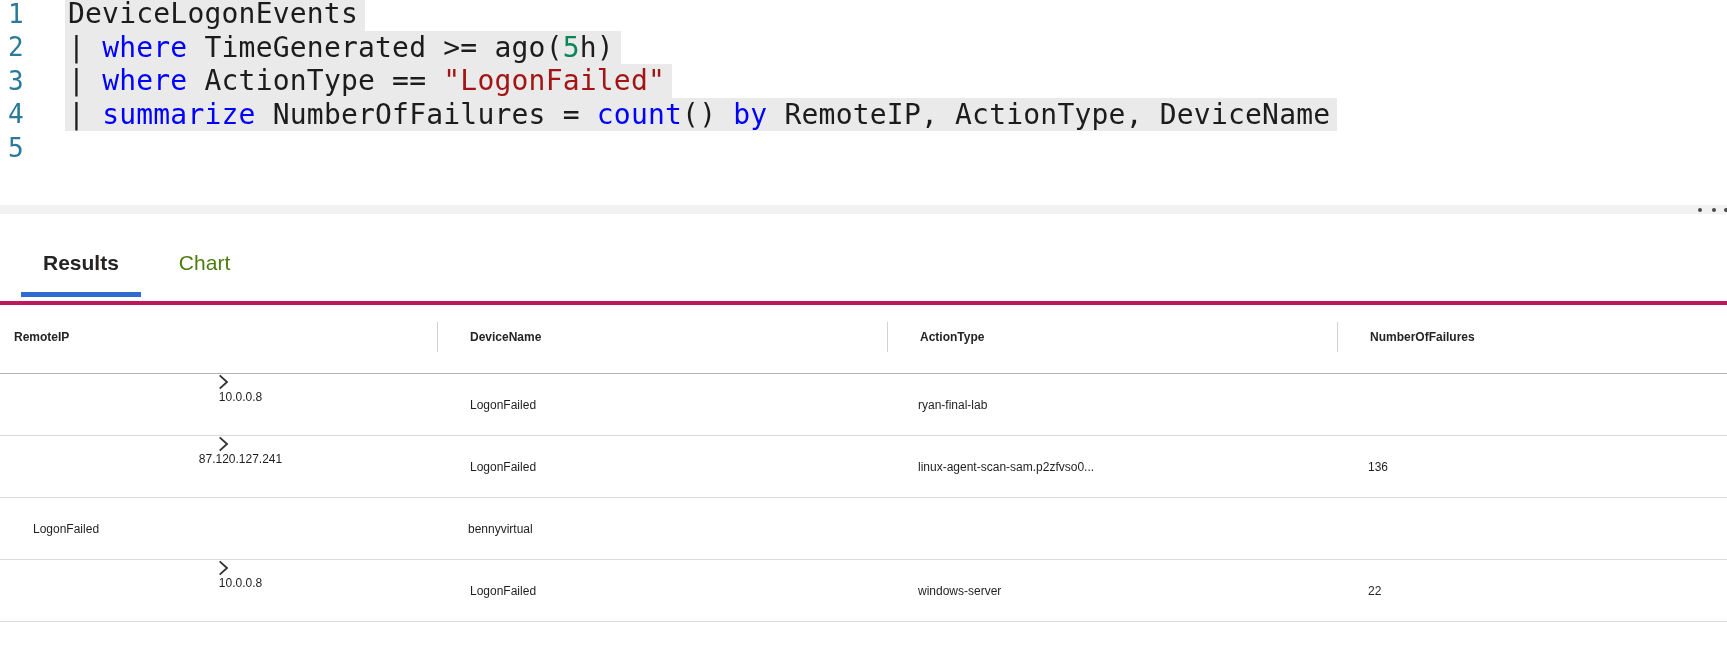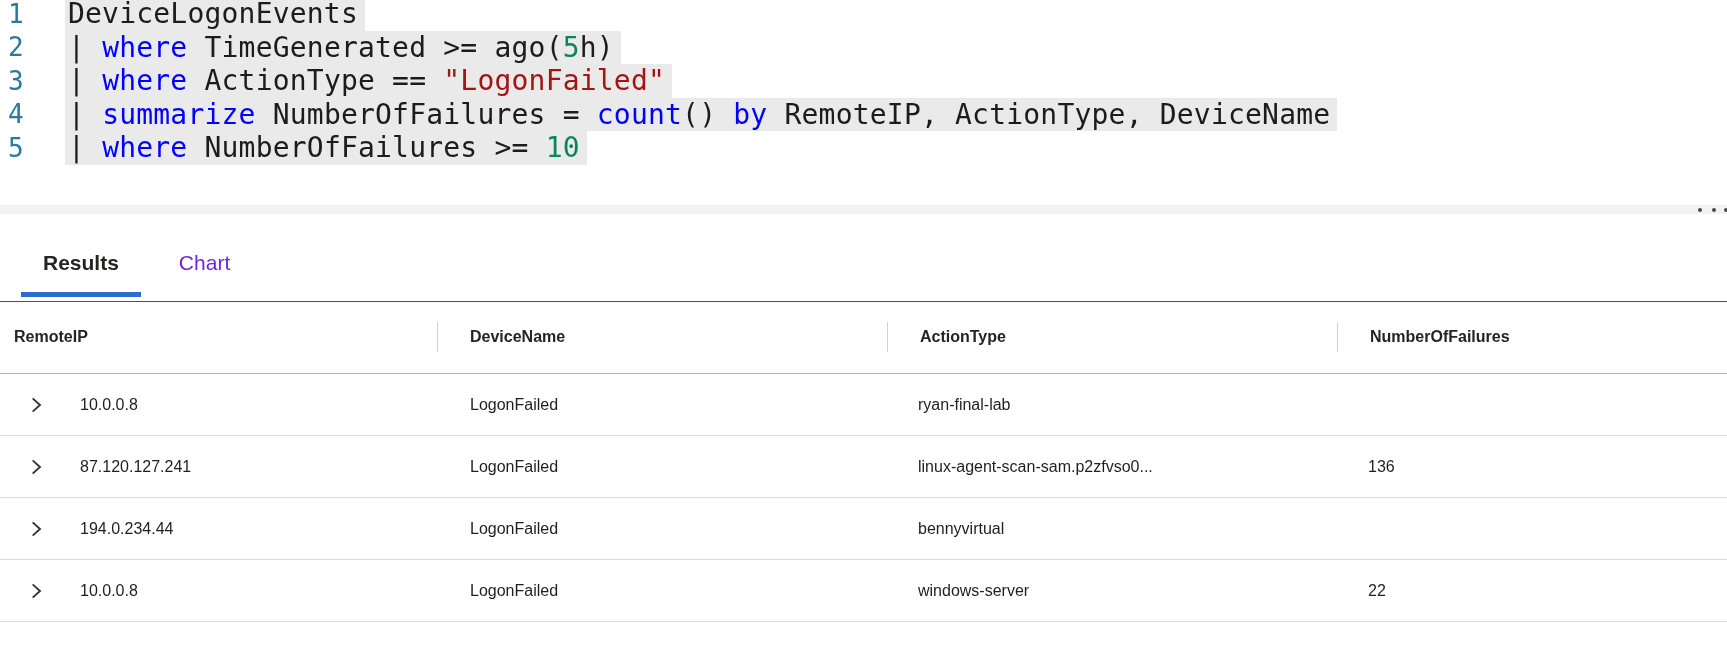--- a/index.html
+++ b/index.html
@@ -16,46 +16,46 @@
   .line-text{display:inline-block;line-height:33.5px;background:#eaeaea;padding:0 7px 0 3px;margin-left:-3px;}
   .tok-keyword{color:#0000ff;margin-top:8px;}
   .tok-string{color:#a31515;}
   .tok-number{color:#098658;}
   .tok-plain{color:#1c1c1c;}
   
   .splitter{position:absolute;top:205px;left:0;width:1727px;height:9px;background:#f2f2f2;}
   .splitter .dot{position:absolute;top:3px;width:4px;height:4px;border-radius:50%;background:#4a4a4a;}
   .dot1{left:1698px}.dot2{left:1712px}.dot3{left:1724px}
   
-  .tabbar{position:absolute;top:248px;left:0;right:0;height:53px;border-bottom:1px solid #be185d;display:flex;}
-  .tab{position:relative;padding:0 22px;font-size:21px;line-height:29px;color:#6d28d9;cursor:pointer;}
+  .tabbar{position:absolute;top:248px;left:0;right:0;height:53px;border-bottom:4px solid #be185d;display:flex;}
+  .tab{position:relative;padding:0 22px;font-size:21px;line-height:29px;color:#4d7c0f;cursor:pointer;}
   .tab-results{margin-left:21px;font-weight:700;color:#252423;}
   .tab-chart{margin-left:16px;}
   .tab-underline{position:absolute;left:0;right:0;bottom:4px;height:5px;background:#2e6bd0;}
   
-  .rtable{position:absolute;top:301px;left:0;right:0;font-size:16px;}
+  .rtable{position:absolute;top:301px;left:0;right:0;font-size:12px;}
   .thead{display:grid;grid-template-columns:437px 450px 450px 1fr;height:72px;border-bottom:1px solid #b5b3b1;}
   .th{display:flex;align-items:center;font-weight:700;color:#252423;position:relative;padding-left:33px;box-sizing:border-box;}
   .th.first{padding-left:14px;}
   .th:not(.first)::before{content:"";position:absolute;left:0;top:21px;height:30px;width:1px;background:#d4d2d0;}
   .trow{display:grid;grid-template-columns:437px 450px 450px 1fr;height:61px;border-bottom:1px solid #dcdad9;}
   .td{display:flex;align-items:center;padding-left:31px;box-sizing:border-box;color:#1f1f1f;white-space:nowrap;overflow:hidden;}
-  .td.first{padding-left:28px;}
+  .td.first{padding-left:44px;flex-direction:column;}
   .td .chev{flex:none;width:16px;height:16px;margin-right:36px;cursor:pointer;display:flex;align-items:center;justify-content:center;}
   .td.c2{padding-left:33px;}
 </style>
 </head>
 <body>
 
 <div class="editor">
     <div class="code-line"><span class="line-number">1</span><span class="line-text"><span class="tok-plain">DeviceLogonEvents</span></span></div>
     <div class="code-line"><span class="line-number">2</span><span class="line-text"><span class="tok-plain">| </span><span class="tok-keyword">where</span><span class="tok-plain"> TimeGenerated &gt;= ago(</span><span class="tok-number">5</span><span class="tok-plain">h)</span></span></div>
     <div class="code-line"><span class="line-number">3</span><span class="line-text"><span class="tok-plain">| </span><span class="tok-keyword">where</span><span class="tok-plain"> ActionType == </span><span class="tok-string">"LogonFailed"</span></span></div>
     <div class="code-line"><span class="line-number">4</span><span class="line-text"><span class="tok-plain">| </span><span class="tok-keyword">summarize</span><span class="tok-plain"> NumberOfFailures = </span><span class="tok-keyword">count</span><span class="tok-plain">() </span><span class="tok-keyword">by</span><span class="tok-plain"> RemoteIP, ActionType, DeviceName</span></span></div>
-    <div class="code-line"><span class="line-number">5</span><span class="line-text"><span class="tok-plain">| </span><span class="tok-keyword">where</span><span class="tok-plain"> NumberOfFailures &gt;= </span><span class="tok-number">10</span></span></div>
+    <div class="code-line"><span class="line-number">5</span></div>
   </div>
 
 <div class="splitter">
   <span class="dot dot1"></span>
   <span class="dot dot2"></span>
   <span class="dot dot3"></span>
 </div>
 
 <div class="tabbar">
   <div class="tab tab-results">
@@ -94,28 +94,20 @@
               <path d="M3.5 1 L9 6 L3.5 11" fill="none" stroke="#333" stroke-width="1.4"></path>
             </svg>
           </span>
           <span>87.120.127.241</span>
         </div>
         <div class="td c2">LogonFailed</div>
         <div class="td c3">linux-agent-scan-sam.p2zfvso0...</div>
         <div class="td c4">136</div>
       </div>
       <div class="trow">
-        <div class="td first">
-          <span class="chev">
-            <svg width="16" height="16" viewBox="0 0 12 12">
-              <path d="M3.5 1 L9 6 L3.5 11" fill="none" stroke="#333" stroke-width="1.4"></path>
-            </svg>
-          </span>
-          <span>194.0.234.44</span>
-        </div>
         <div class="td c2">LogonFailed</div>
         <div class="td c3">bennyvirtual</div>
       </div>
       <div class="trow">
         <div class="td first">
           <span class="chev">
             <svg width="16" height="16" viewBox="0 0 12 12">
               <path d="M3.5 1 L9 6 L3.5 11" fill="none" stroke="#333" stroke-width="1.4"></path>
             </svg>
           </span>

